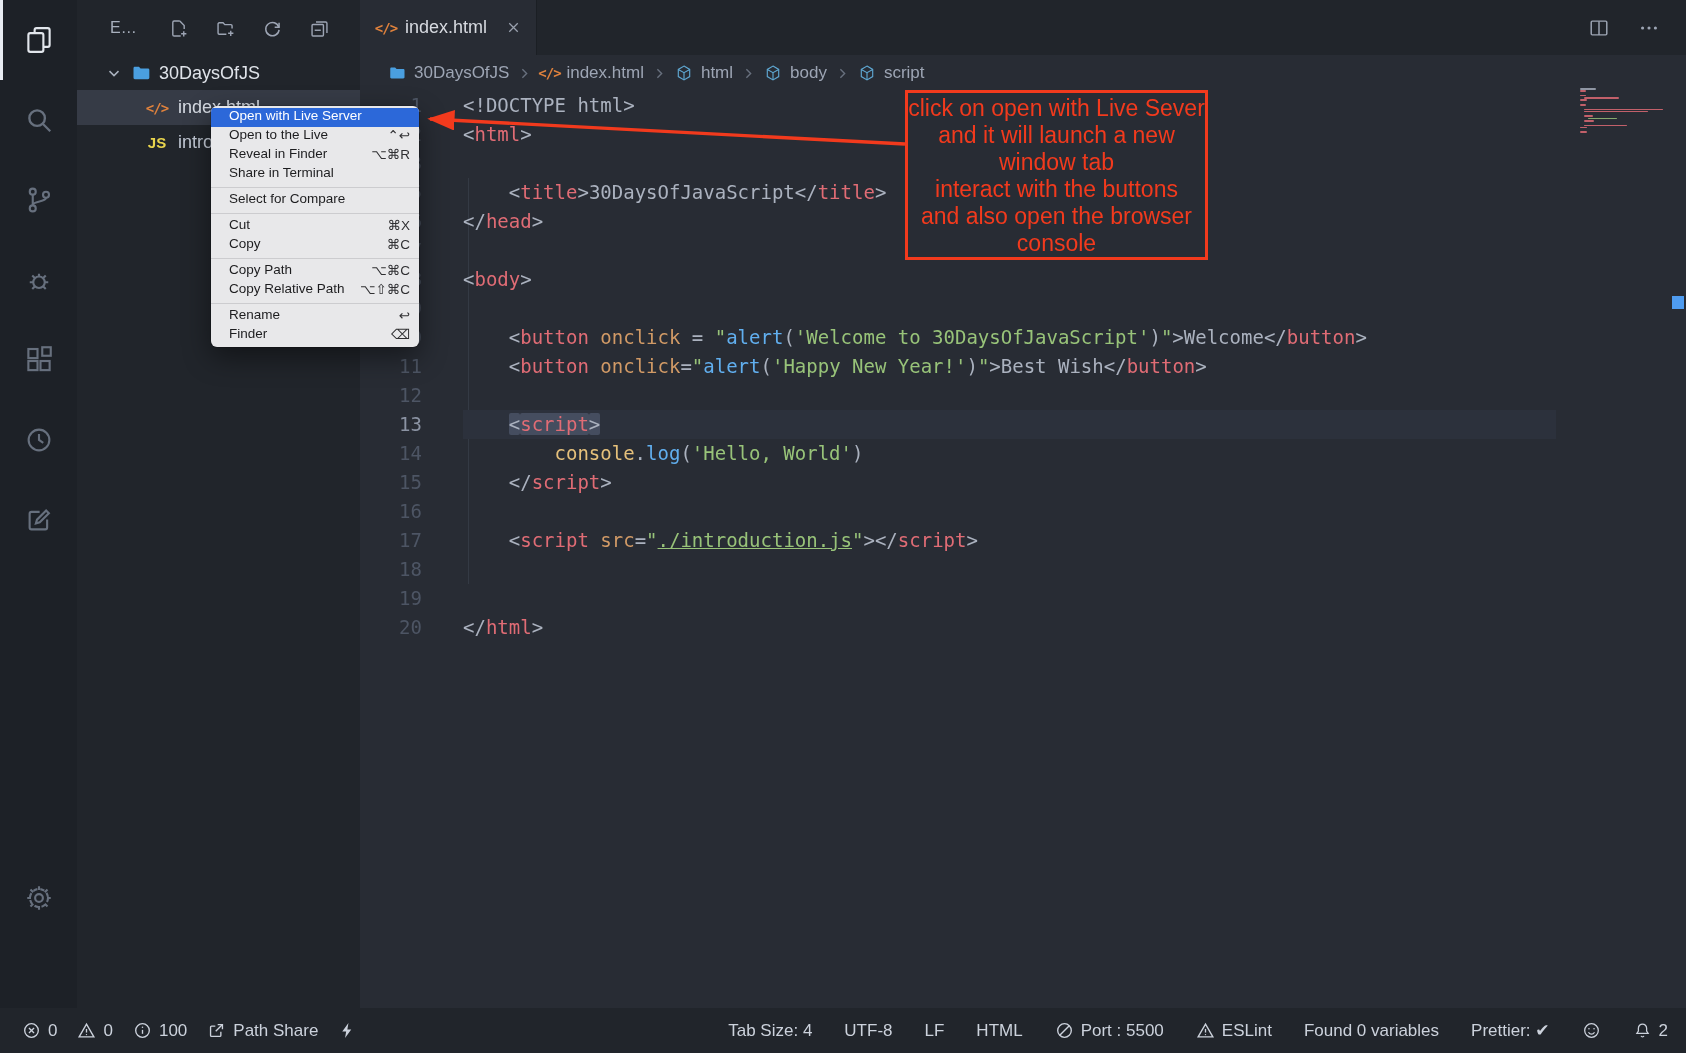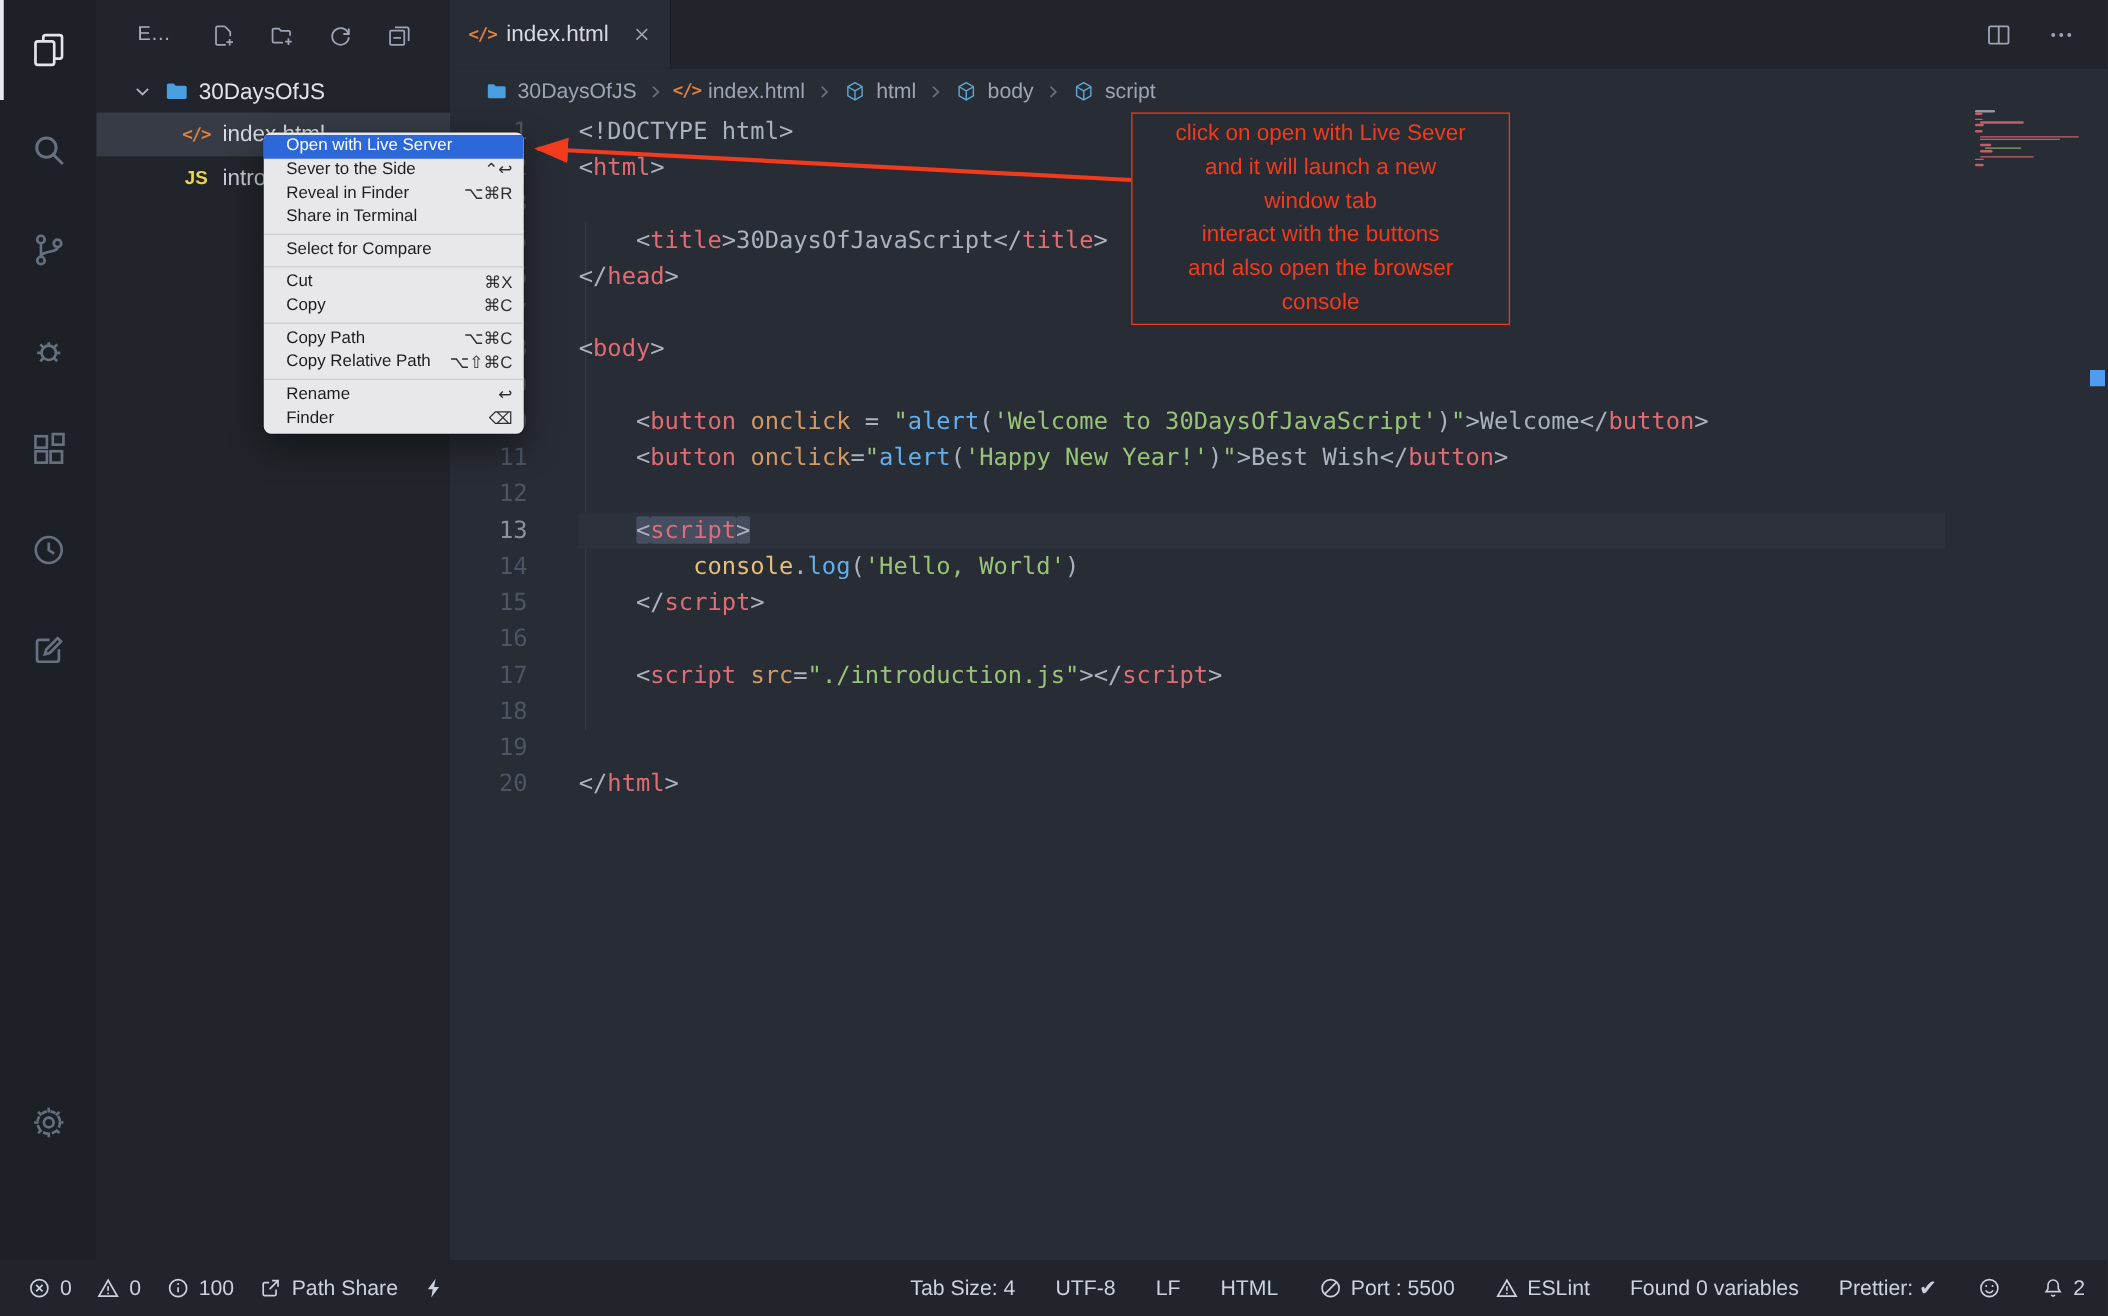--- a/index.html
+++ b/index.html
@@ -44,35 +44,35 @@
   .ln{width:103px;text-align:right;padding-right:41px;color:#4d5564;flex:none}
   .lc{flex:1;margin-right:130px}
   .cl.active .lc{background:#2c313c}
   .cl.active .ln{color:#8b93a3}
   .tok-fg{color:var(--tok-fg,#abb2bf)}
   .tok-tag{color:var(--tok-tag,#e06c75)}
   .tok-attr{color:var(--tok-attr,#d19a66)}
   .tok-str{color:var(--tok-str,#98c379)}
   .tok-func{color:var(--tok-func,#61afef)}
   .tok-obj{color:var(--tok-obj,#e5c07b)}
-  .tok-link{color:var(--tok-link,#98c379);}
+  .tok-link{color:var(--tok-link,#98c379);text-decoration:underline}
   .tok-hl{background:#454d5f;border-radius:2px}
   .indent-guide{position:absolute;left:108px;top:178px;width:1px;height:406px;background:#343a44}
   .minimap{position:absolute;top:88px;right:16px;width:90px;cursor:pointer}
   .mm-line{height:1.6px;margin-bottom:.7px;border-radius:1px}
   .scroll-marker{position:absolute;right:2px;top:296px;width:12px;height:13px;background:#4f9cf0}
   
   .context-menu{position:absolute;left:211px;top:106px;width:208px;background:#e8e8ea;border-radius:6px;padding:2px 0;box-shadow:0 10px 28px rgba(0,0,0,.45),0 0 0 1px rgba(0,0,0,.14);z-index:50;font-size:13.5px;color:#1d1d1f;overflow:hidden}
   .menu-item{height:19px;display:flex;align-items:flex-start;padding:0 9px 0 18px;cursor:pointer;white-space:nowrap}
   .mi-key{margin-left:auto;color:#2f2f32}
   .menu-item.highlighted{background:var(--menu-hl,#2c68d9);color:#fff}
   .menu-item.highlighted .mi-key{color:#fff}
   .menu-sep{height:1px;background:#cccccf;margin:3px 0}
   
-  .annotation{position:absolute;left:905px;top:90px;width:303px;height:170px;border:1px solid #a21caf;color:#f23a1d;font-size:18px;line-height:27px;text-align:center;z-index:40;white-space:pre-line;padding-top:2px}
+  .annotation{position:absolute;left:905px;top:90px;width:303px;height:170px;border:3px solid #a21caf;color:#f23a1d;font-size:23px;line-height:27px;text-align:center;z-index:40;white-space:pre-line;padding-top:2px}
   .arrow-overlay{position:absolute;left:0;top:0;width:1686px;height:1053px;pointer-events:none;z-index:60}
   
   .statusbar{position:absolute;left:0;bottom:0;width:1686px;height:45px;background:#21252b;display:flex;align-items:center;color:#ccd2dc;font-size:17px;padding:0 18px 0 22px;z-index:20}
   .st-left{display:flex;gap:20px;align-items:center}
   .st-right{margin-left:auto;display:flex;gap:32px;align-items:center}
   .st-item{display:flex;align-items:center;gap:7px;cursor:pointer;white-space:nowrap}
 </style>
 </head>
 <body>
 
@@ -462,21 +462,21 @@
         </div>
       </div>
   </footer>
 
   <div class="context-menu" id="context-menu">
       <div class="menu-item highlighted">
         <span class="mi-label">Open with Live Server</span>
         <span class="mi-key"></span>
       </div>
       <div class="menu-item">
-        <span class="mi-label">Sever to the Side</span>
+        <span class="mi-label">Open to the Live</span>
         <span class="mi-key">⌃↩</span>
       </div>
       <div class="menu-item">
         <span class="mi-label">Reveal in Finder</span>
         <span class="mi-key">⌥⌘R</span>
       </div>
       <div class="menu-item">
         <span class="mi-label">Share in Terminal</span>
         <span class="mi-key"></span>
       </div>

